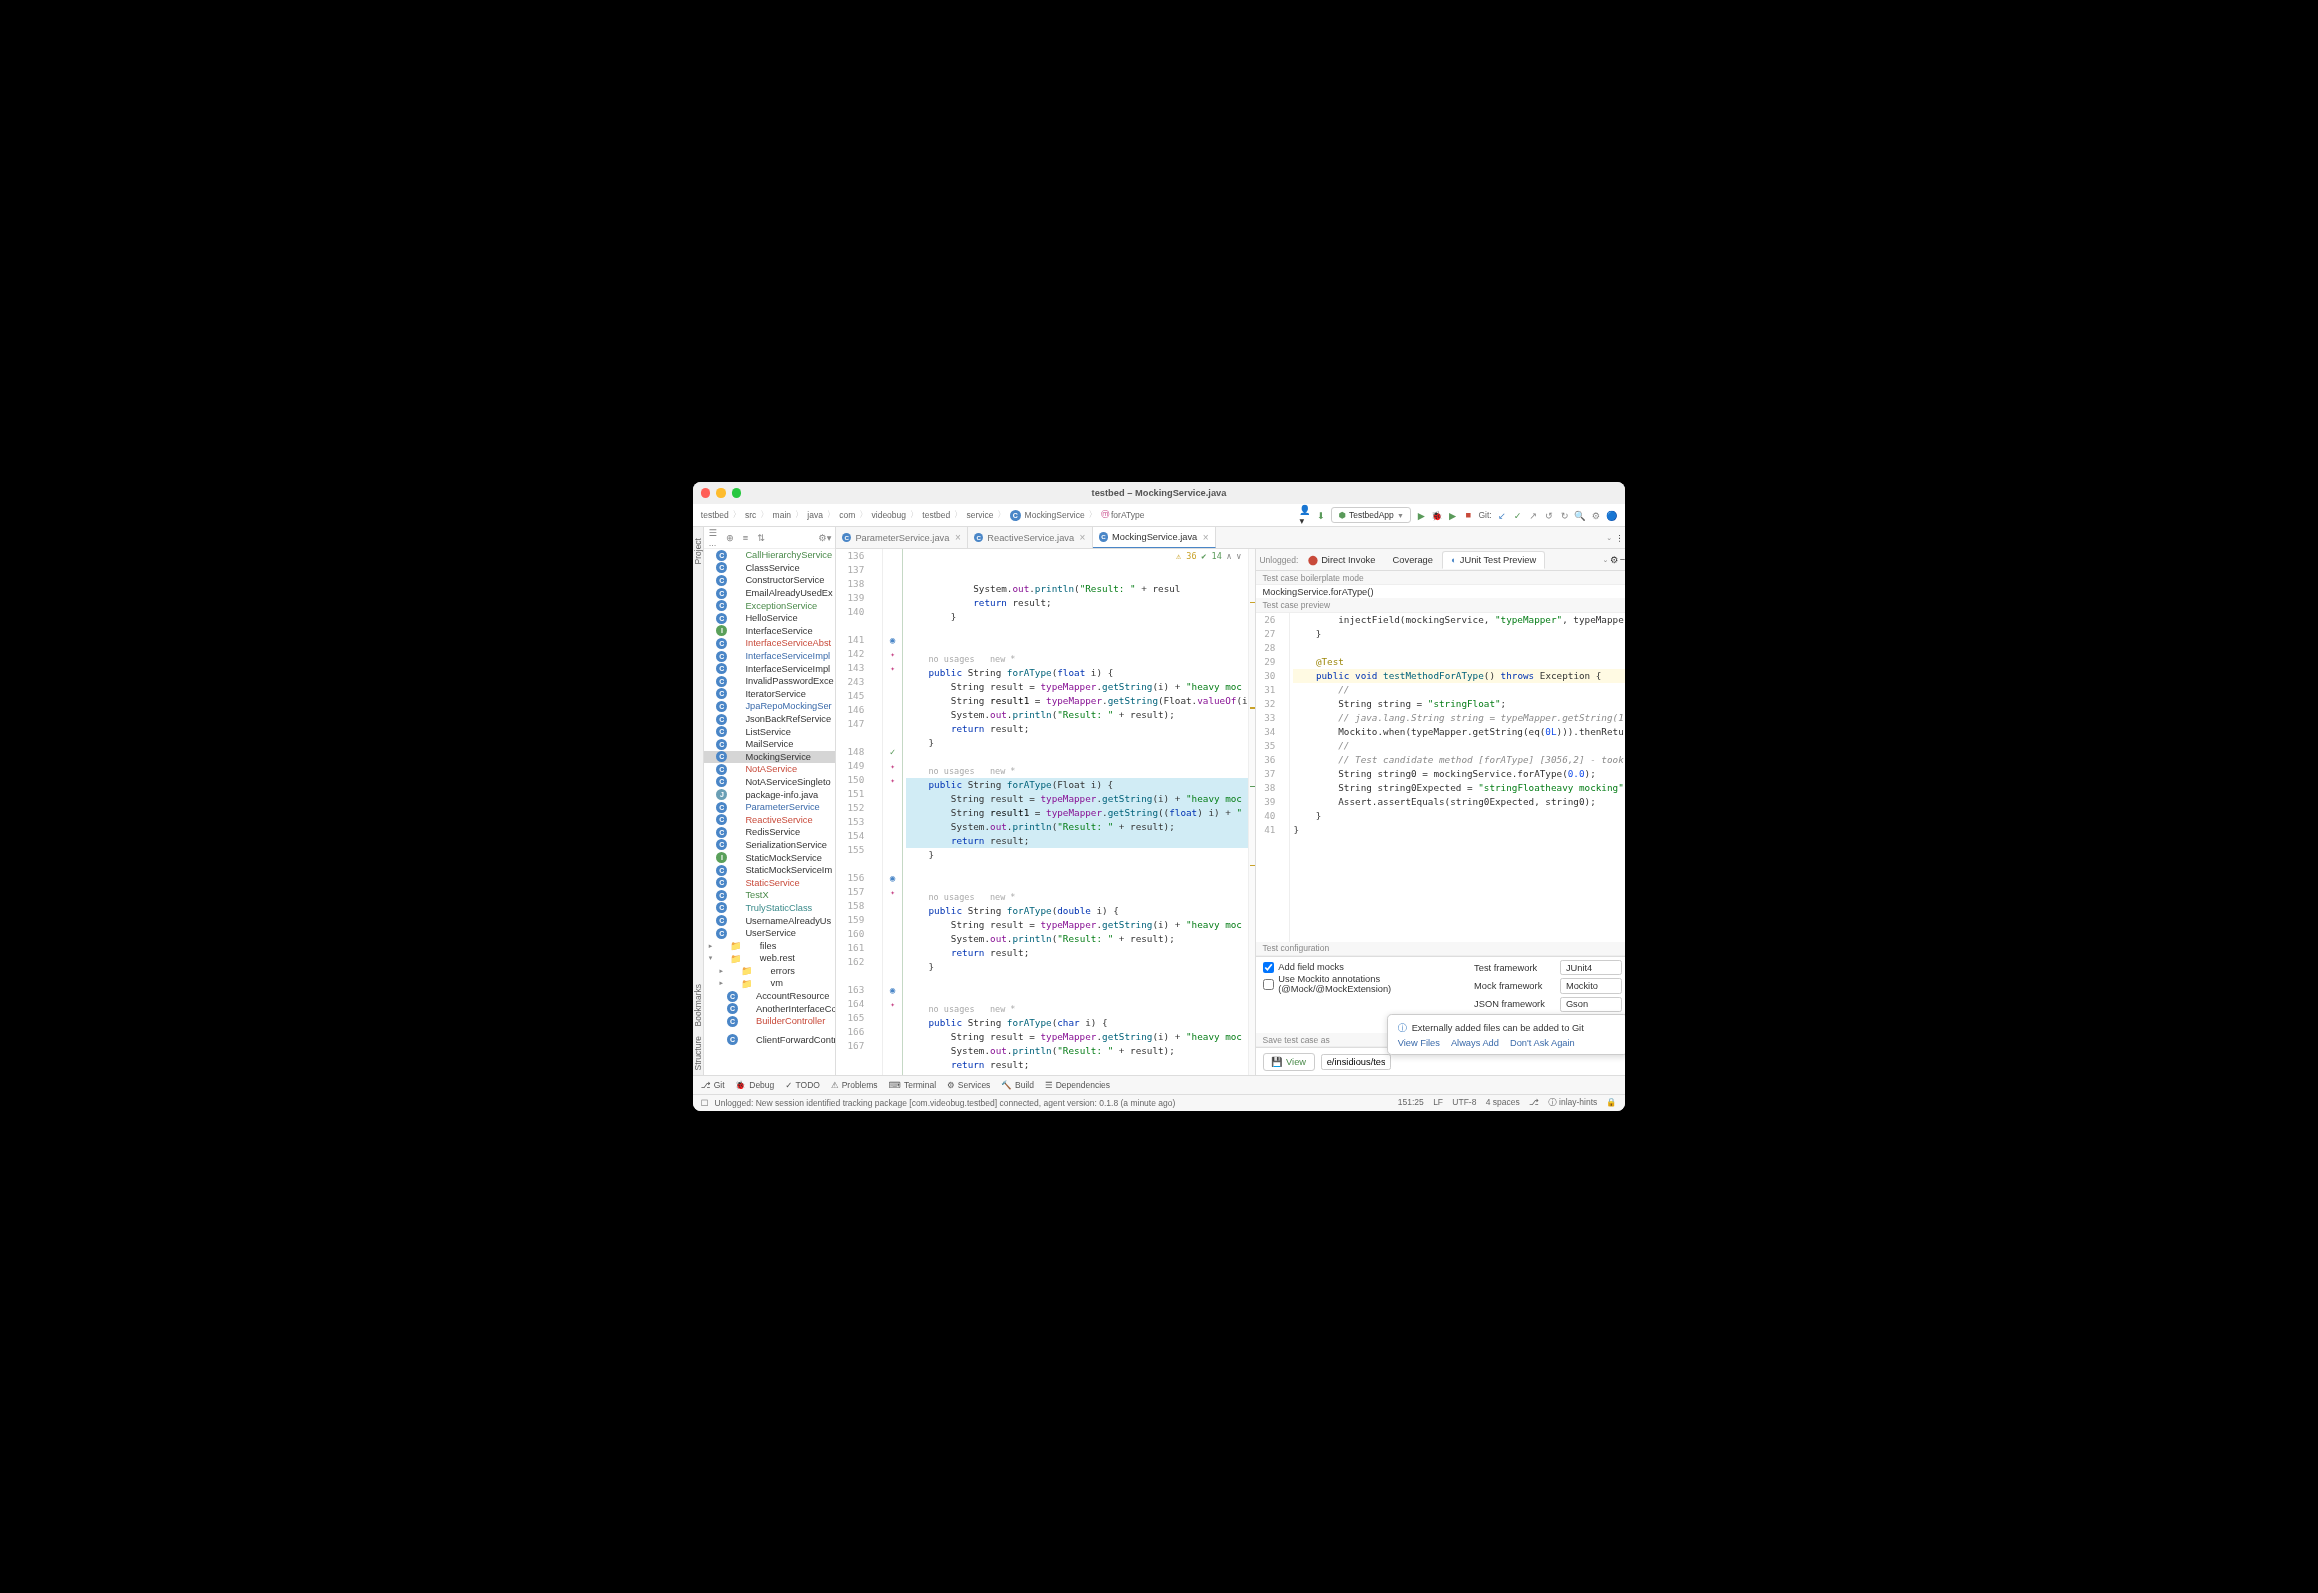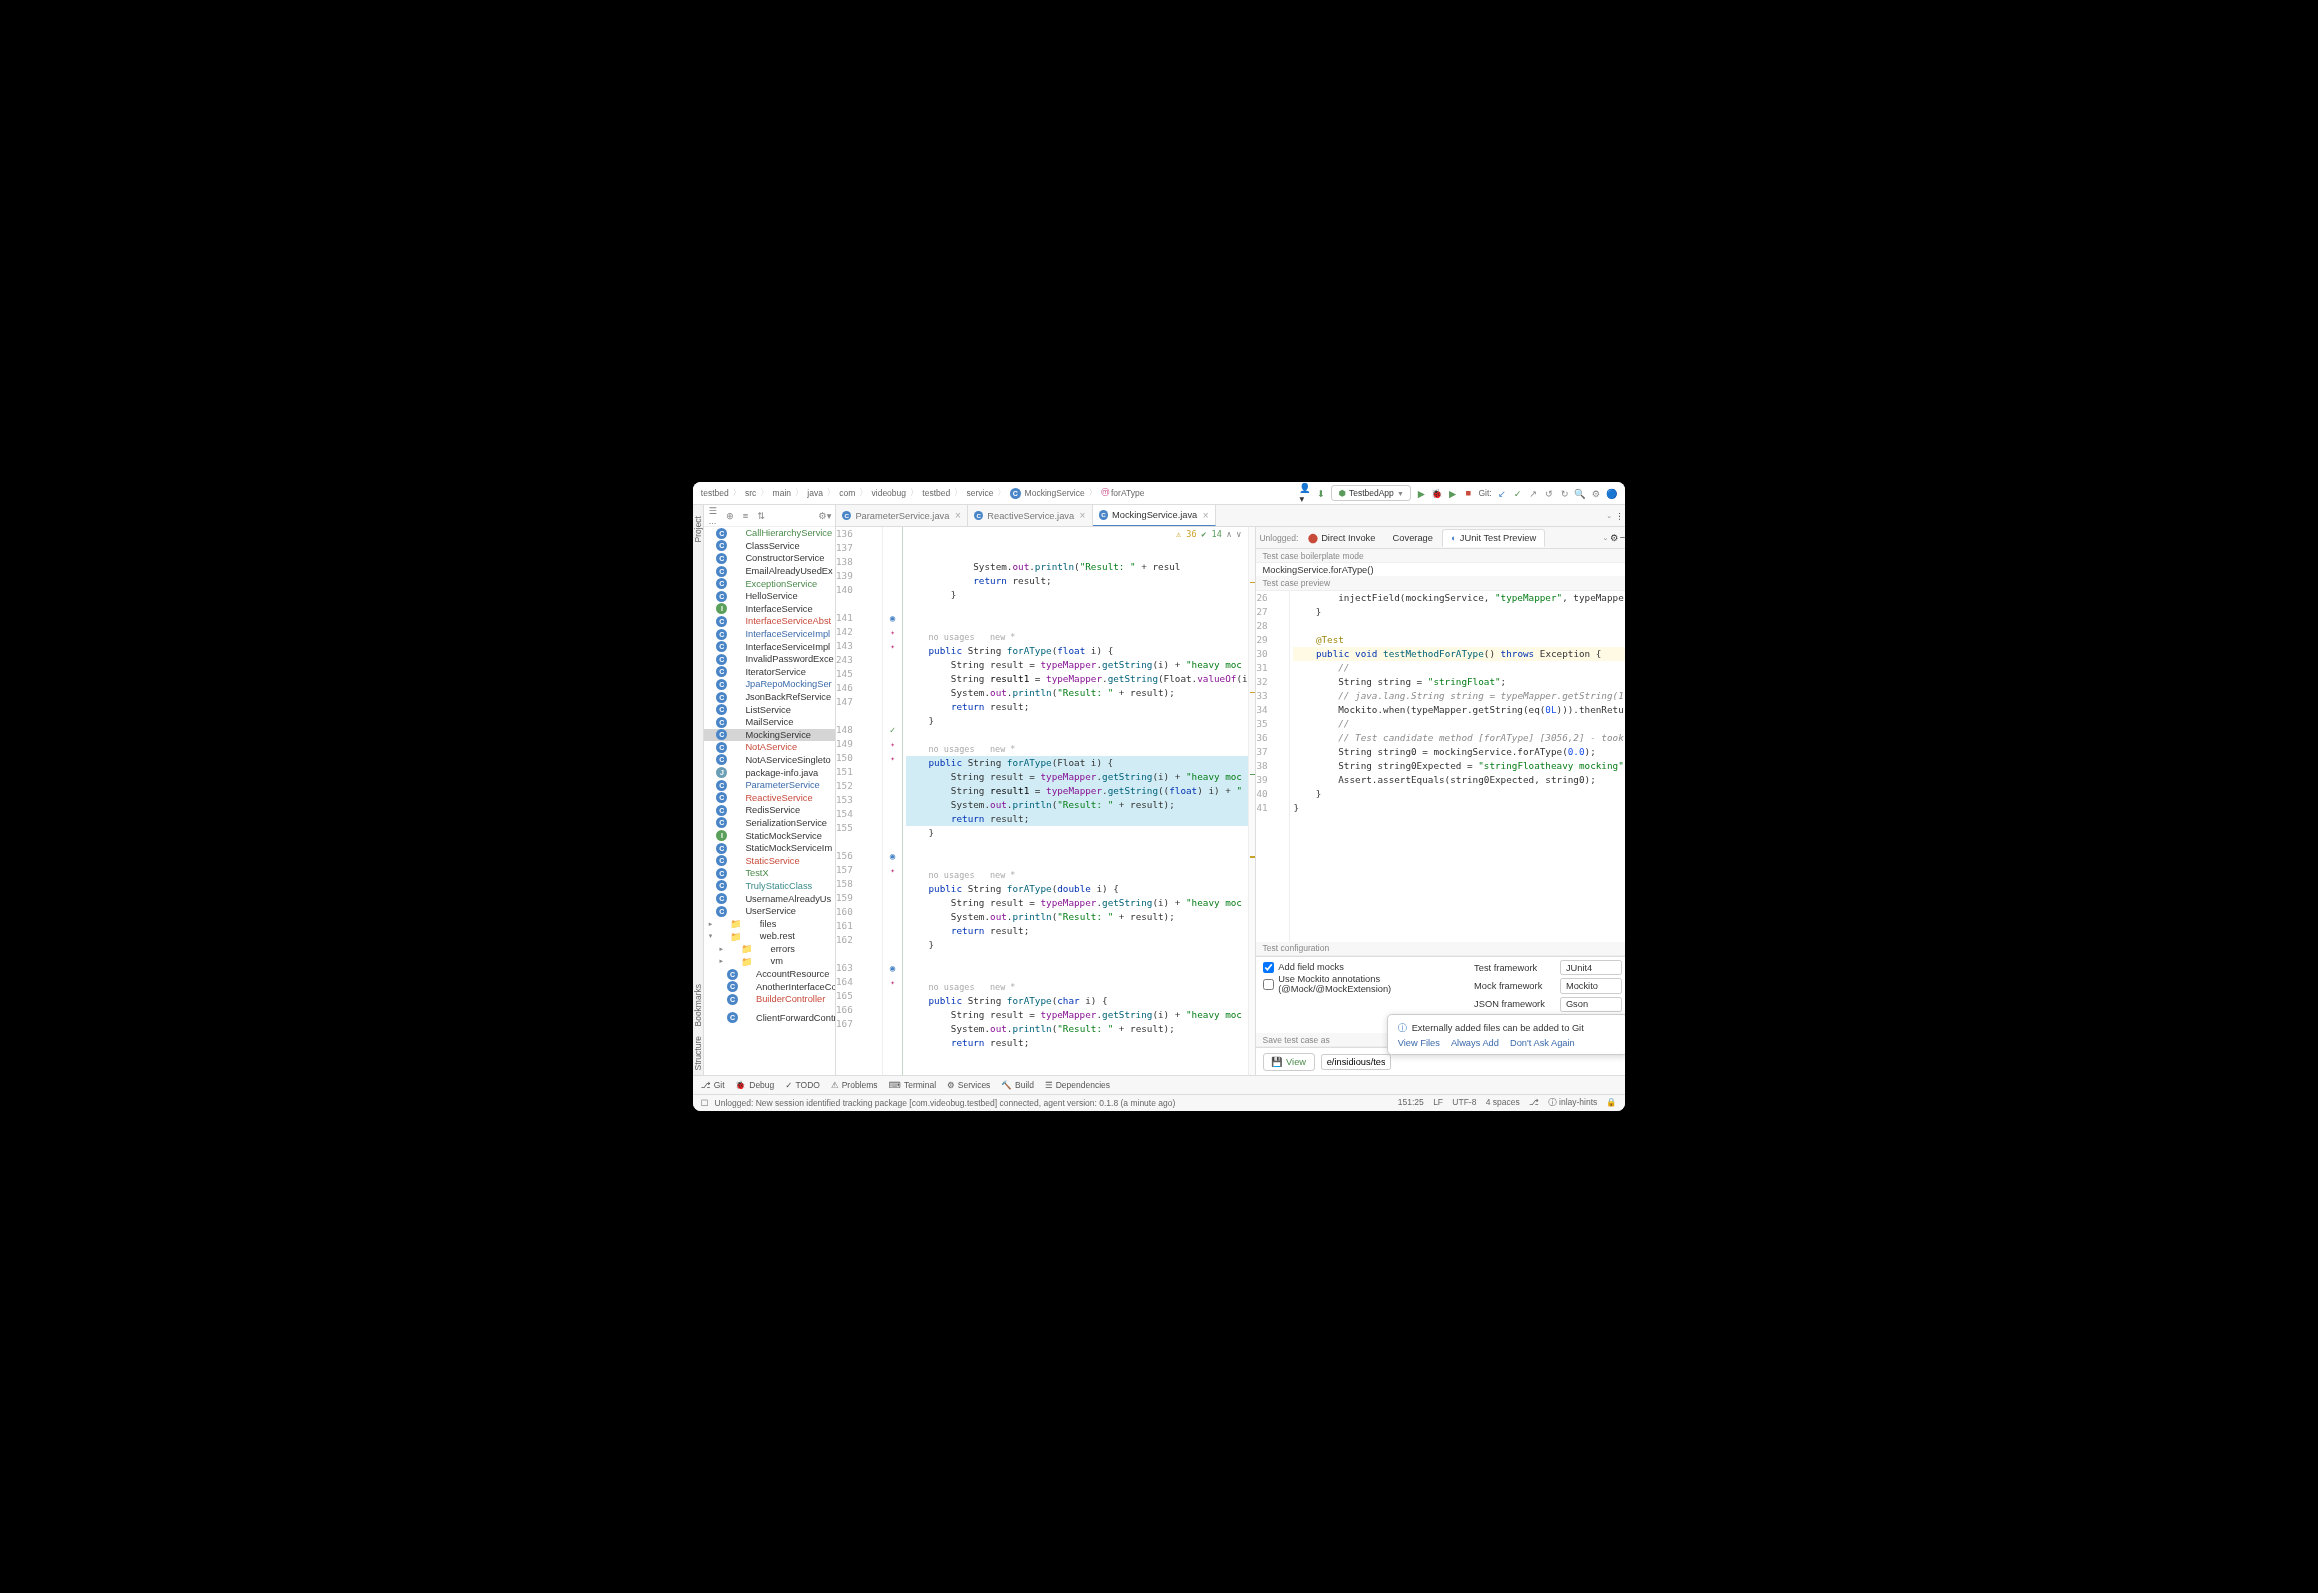--- a/index.html
+++ b/index.html
@@ -43,21 +43,21 @@
 .fcolor-red { color: #c84a3a; }
 .fcolor-teal { color: #3a8a8a; }
 .center { flex: 1; display: flex; flex-direction: column; background: #fff; }
 .tabs { height: 22px; display: flex; align-items: stretch; border-bottom: 0.8px solid #ddd; background: #f7f7f7; }
 .tab { display: flex; align-items: center; padding: 0 6.2px; gap: 3.9px; font-size: 9.3px; border-right: 0.8px solid #ddd; cursor: pointer; color: #777; }
 .tab.active { background: #fff; border-bottom: 1.6px solid #4a86c7; color: #333; }
 .tab .close { color: #aaa; font-size: 10px; margin-left: 1.6px; }
 .tabs-right { margin-left: auto; display: flex; align-items: center; padding: 0 4.7px; gap: 3.1px; font-size: 8.5px; }
 .editor-wrap { flex: 1; display: flex; overflow: hidden; }
 .editor { flex: 1; display: flex; overflow: hidden; position: relative; font-family: 'Menlo', 'Consolas', monospace; font-size: 9.3px; }
-.gutter { width: 47px; background: #fff; color: #aaa; text-align: left; padding-right: 6.2px; border-right: 0.8px solid #eee; user-select: none; position: relative; }
+.gutter { width: 47px; background: #fff; color: #aaa; text-align: center; padding-right: 6.2px; border-right: 0.8px solid #eee; user-select: none; position: relative; }
 .gutter-extra { width: 20px; border-right: 1.6px solid #c5d8c5; display: flex; flex-direction: column; align-items: center; }
 .code-area { flex: 1; overflow: hidden; white-space: pre; padding-left: 3.1px; position: relative; }
 .line { height: 14px; line-height: 14px; }
 .line.hl { background: #d1ecf5; }
 .hint { color: #aaa; font-style: normal; font-size: 8.5px; }
 .kw { color: #0033b3; }
 .str { color: #067d17; }
 .fld { color: #871094; }
 .mth { color: #00627a; }
 .typ { color: #000; }
@@ -88,20 +88,28 @@
 .status-bar { height: 17px; border-top: 0.8px solid #ddd; display: flex; align-items: center; padding: 0 7.8px; font-size: 8.5px; background: #f7f7f7; color: #666; }
 .status-right { margin-left: auto; display: flex; gap: 9.3px; }
 .chevron { font-size: 7px; color: #888; }
 .marker-strip { width: 7.8px; background: #fafafa; border-left: 0.8px solid #eee; position: relative; }
 .marker { position: absolute; right: 0.8px; width: 4.7px; height: 1.6px; }
 </style>
 </head>
 <body>
 
 <div class="window">
+  <div class="titlebar">
+    <div class="traffic">
+      <span class="red"></span>
+      <span class="yellow"></span>
+      <span class="green"></span>
+    </div>
+    <div class="title">testbed – MockingService.java</div>
+  </div>
 
   <div class="toolbar">
     <div class="breadcrumb" id="breadcrumb">
         <span class="link">testbed</span>
         <span class="sep">〉</span>
         <span class="link">src</span>
         <span class="sep">〉</span>
         <span class="link">main</span>
         <span class="sep">〉</span>
         <span class="link">java</span>

